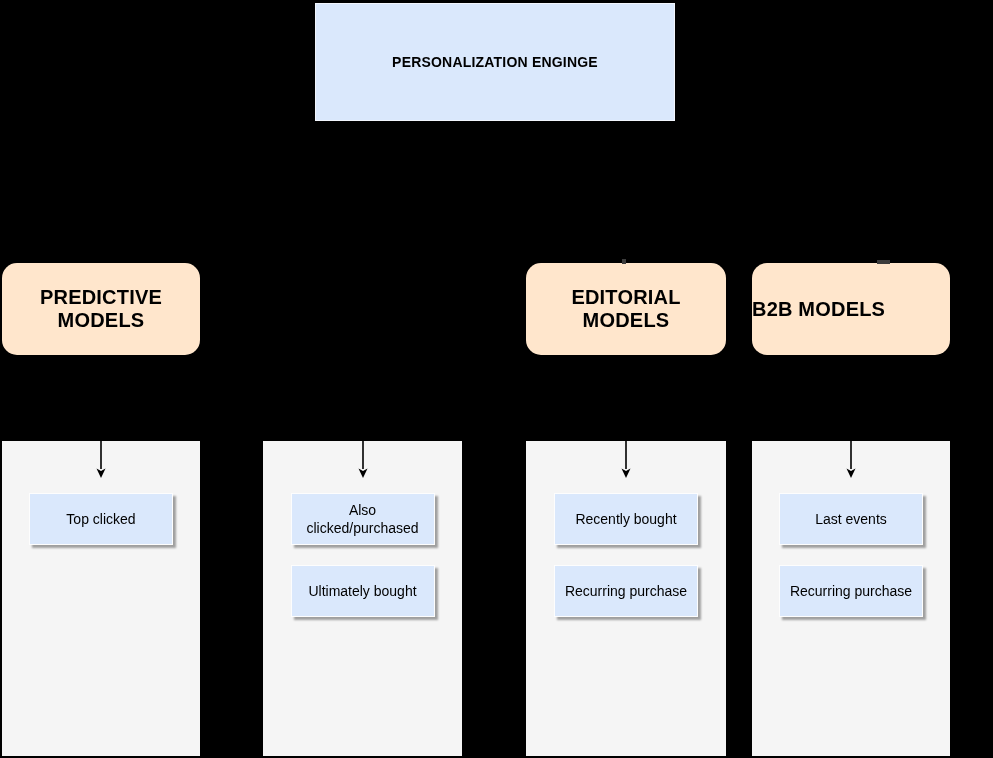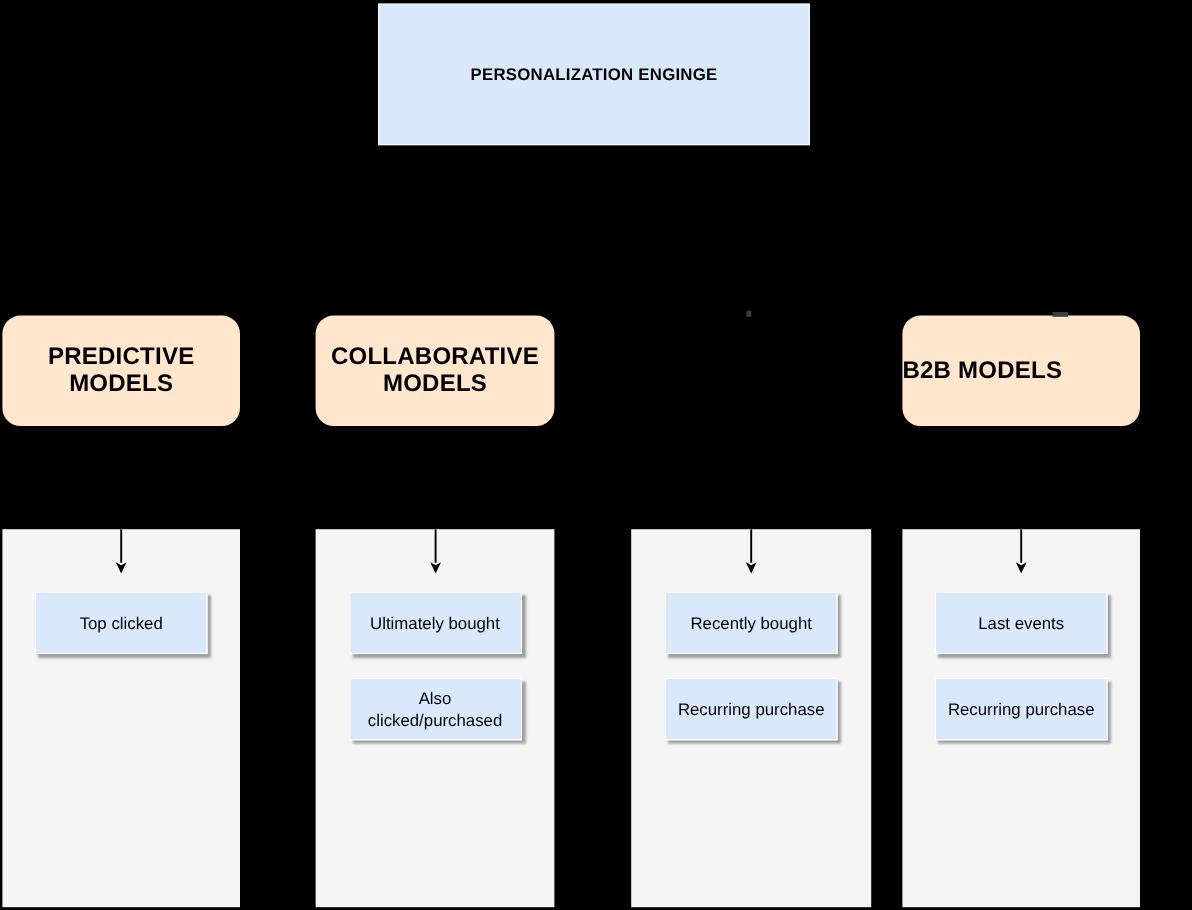--- a/index.html
+++ b/index.html
@@ -116,40 +116,40 @@
       </svg>
 
 
   <div class="item-box">
     <span>Top clicked</span>
   </div>
 </div>
   </div>
 
   <div class="column">
-    <div class="category-box">
-      <span>COLLABORATIVE MODELS</span>
-    </div>
     <div class="panel">
       <svg class="arrow" viewBox="0 0 18 38" xmlns="http://www.w3.org/2000/svg">
         <line x1="9" y1="0" x2="9" y2="28" stroke="#000000" stroke-width="1.6"></line>
         <path d="M9 37 L4.5 27.5 L9 30 L13.5 27.5 Z" fill="#000000"></path>
       </svg>
 
   <div class="item-box">
-    <span>Ultimately bought</span>
+    <span>Also clicked/purchased</span>
   </div>
 
   <div class="item-box">
-    <span>Also clicked/purchased</span>
+    <span>Ultimately bought</span>
   </div>
 </div>
   </div>
 
   <div class="column">
+    <div class="category-box">
+      <span>EDITORIAL MODELS</span>
+    </div>
     <div class="panel">
       <svg class="arrow" viewBox="0 0 18 38" xmlns="http://www.w3.org/2000/svg">
         <line x1="9" y1="0" x2="9" y2="28" stroke="#000000" stroke-width="1.6"></line>
         <path d="M9 37 L4.5 27.5 L9 30 L13.5 27.5 Z" fill="#000000"></path>
       </svg>
 
   <div class="item-box">
     <span>Recently bought</span>
   </div>
 

